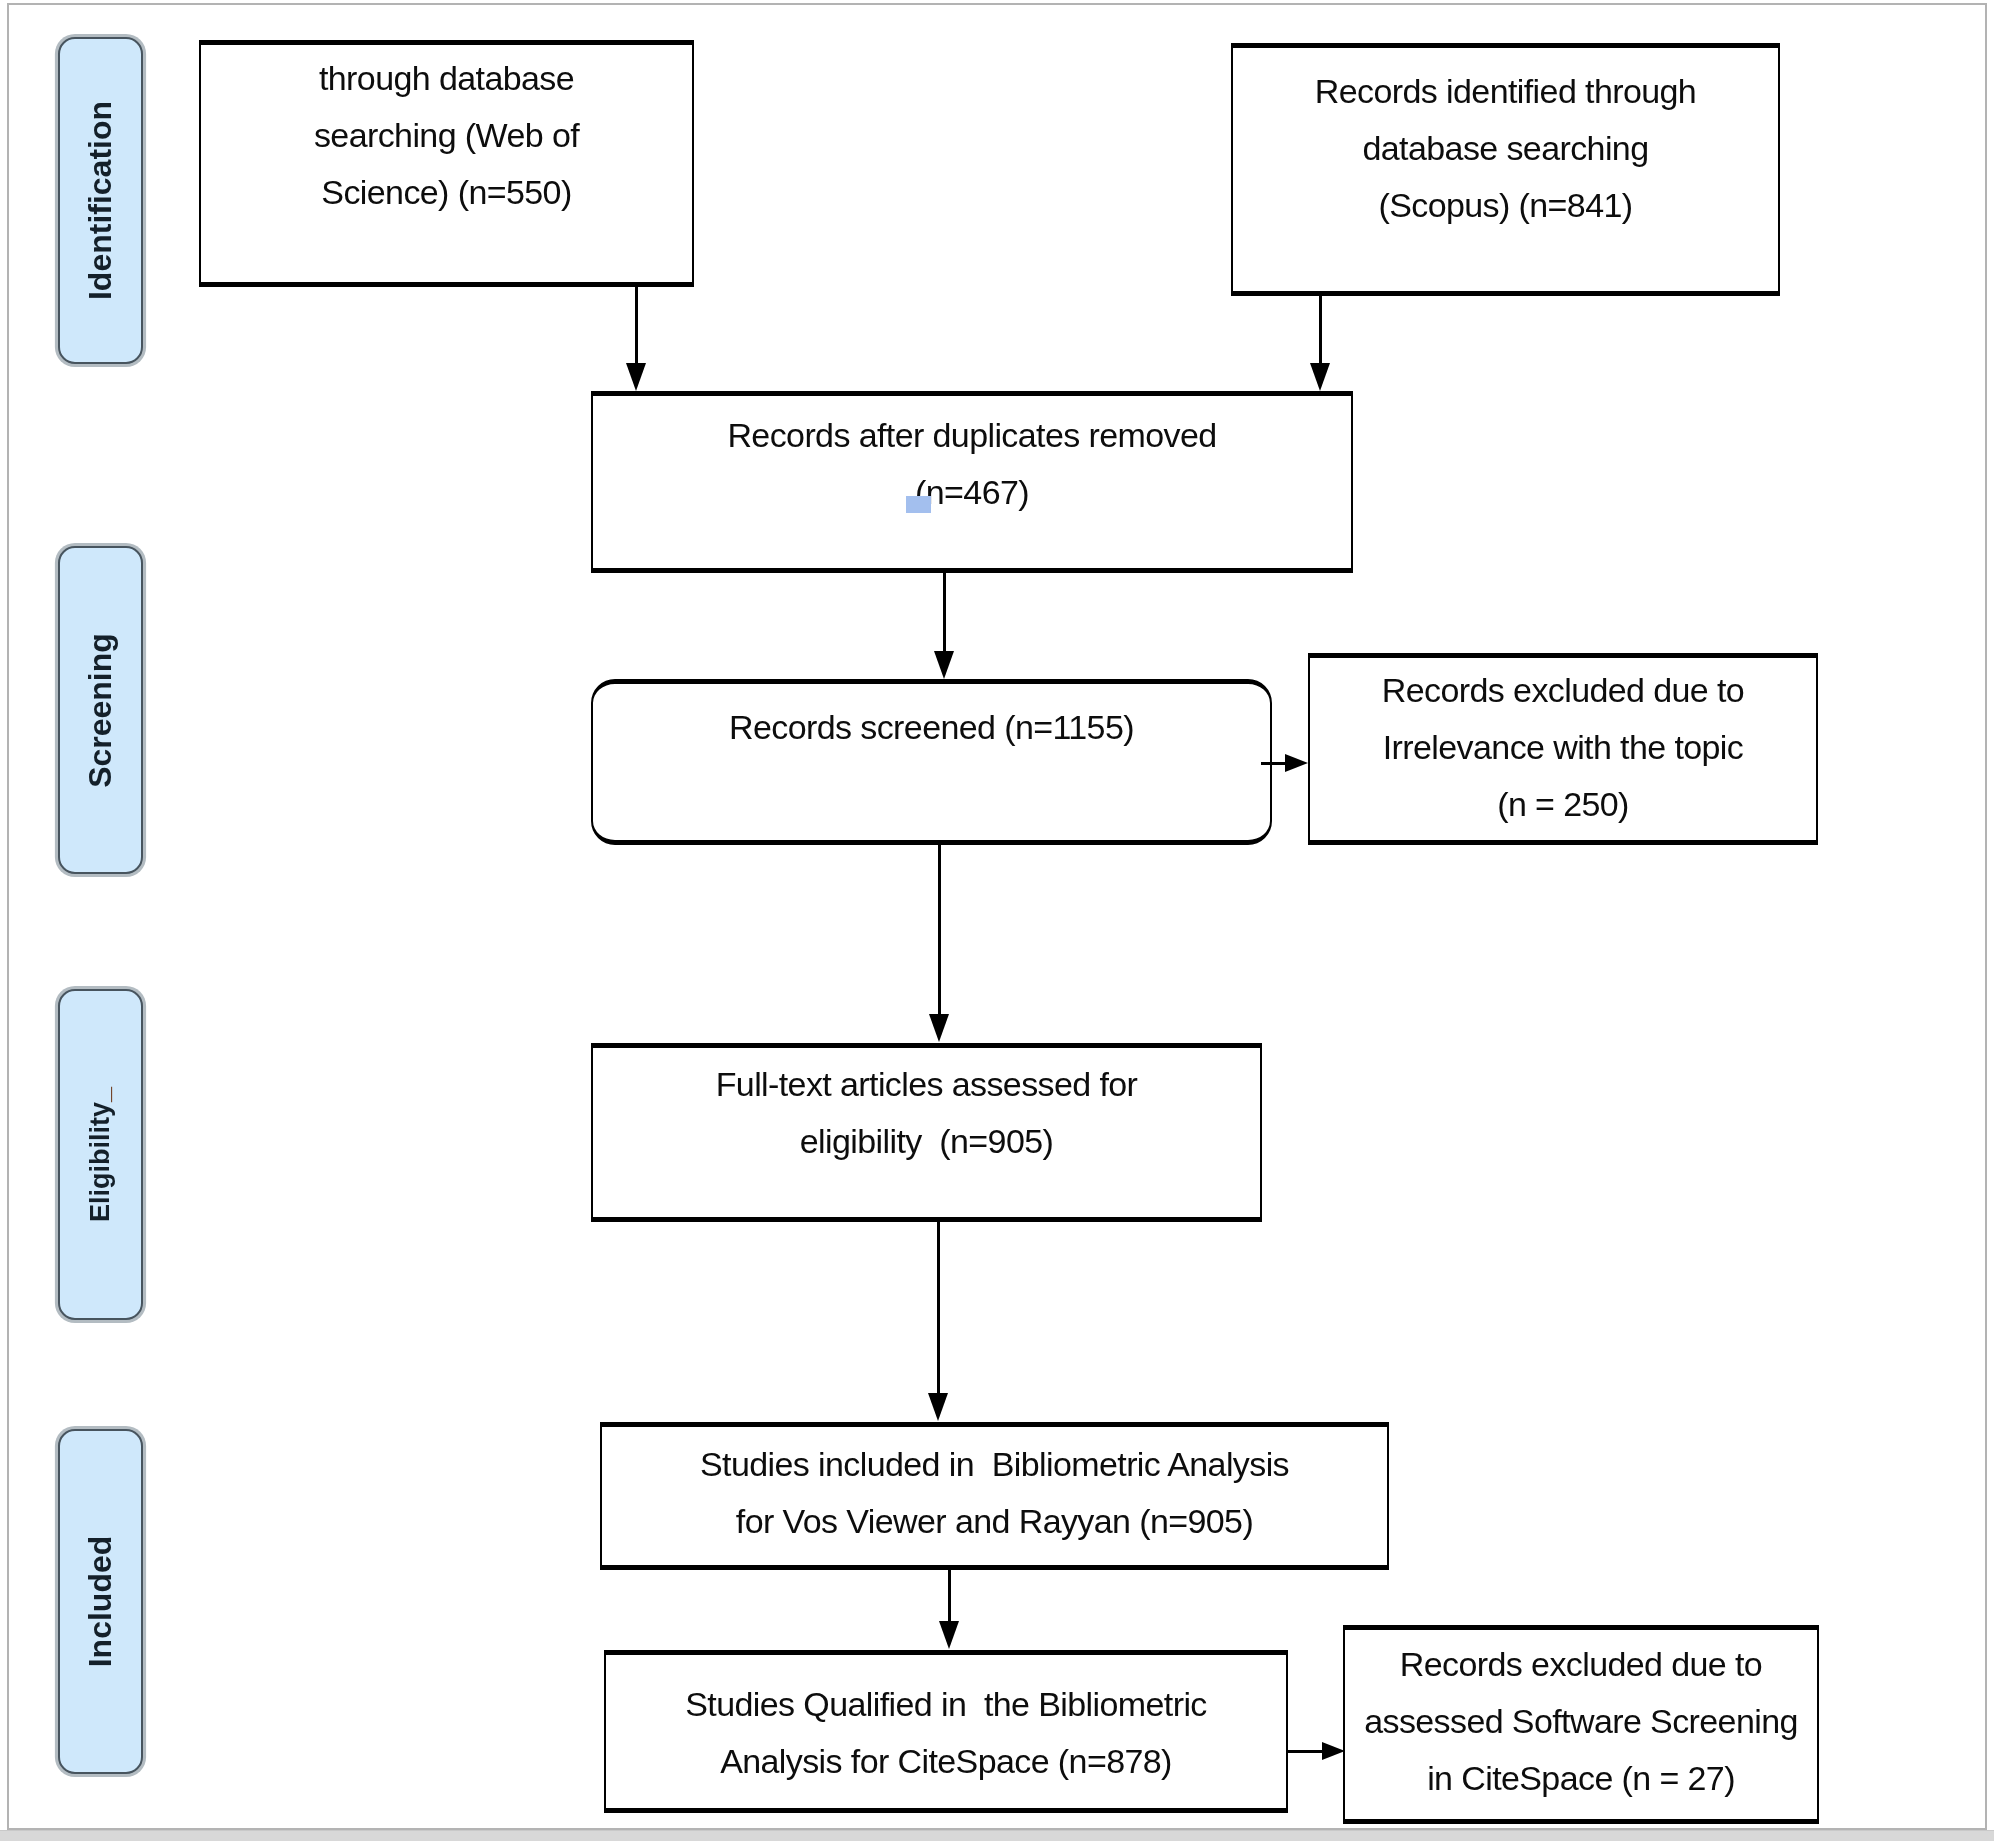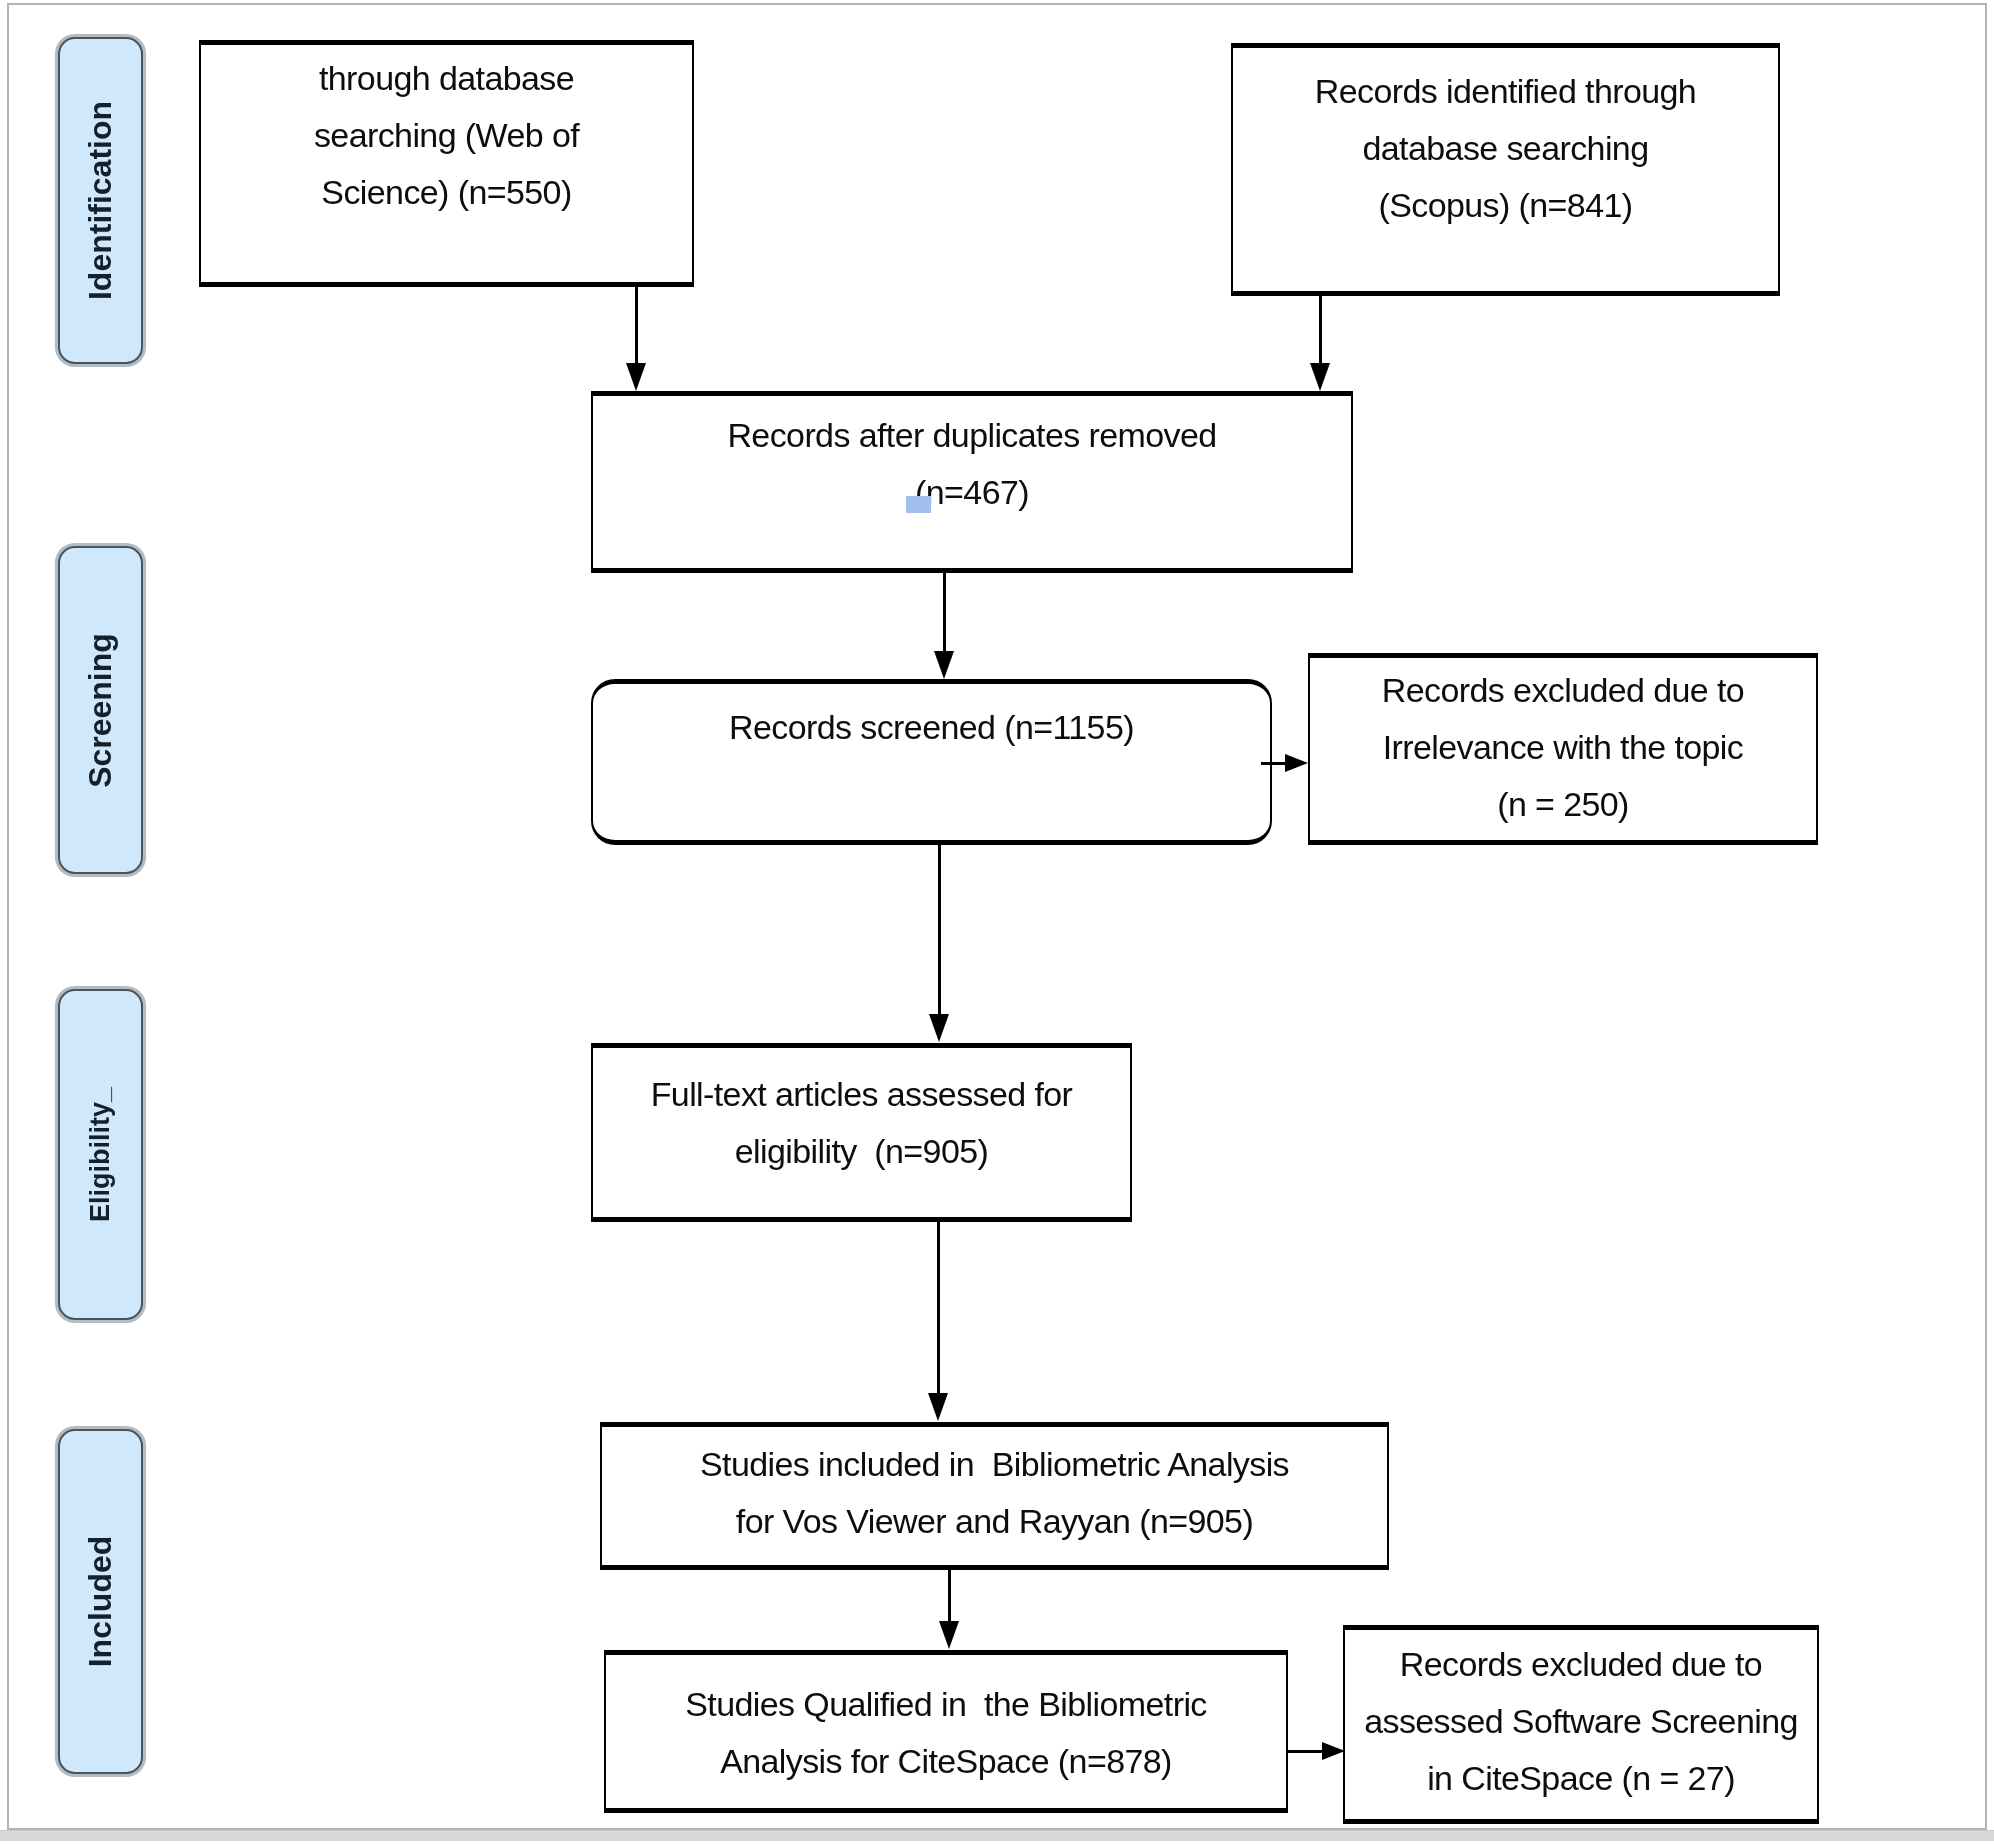--- a/index.html
+++ b/index.html
@@ -30,21 +30,21 @@
   .fbox { position:absolute; background:#ffffff; border:2.5px solid #000000;
           border-top-width:5.5px; border-bottom-width:5.5px; box-sizing:border-box;
           text-align:center; color:#0d0d0d; font-size:34px; letter-spacing:-0.6px; }
   .fbox .line { line-height:57px; white-space:pre-wrap; }
 
   #box-wos       { left:199px;  top:40px;   width:495px;  height:247px; padding-top:4.9px;  }
   #box-scopus    { left:1217px; top:43px;   width:549px;  height:253px; padding-top:14.7px;margin-left:14px; }
   #box-dedup     { left:591px;  top:391px;  width:762px; height:182px; padding-top:11px; }
   #box-screened  { left:591px;  top:679px; width:681px; height:166px; padding-top:14.7px;border-radius:24px; }
   #box-excl-a    { left:1308px; top:653px; width:510px;  height:192px; padding-top:3.7px;  }
-  #box-fulltext  { left:591px;  top:1043px; width:541px; height:179px; padding-top:18px; }
+  #box-fulltext  { left:591px;  top:1043px; width:671px; height:179px; padding-top:8px; }
   #box-biblio    { left:600px;  top:1422px; width:789px; height:148px; padding-top:8.6px;text-align:center; }
   #box-cite      { left:604px;  top:1650px; width:684px; height:163px; padding-top:21px; }
   #box-excl-b    { left:1343px; top:1625px; width:476px;  height:199px; padding-top:6.1px; }
 
   
   .vline { position:absolute; width:2.5px; background:#000; }
   .head-down { position:absolute; width:0; height:0;
                border-left:10.4px solid transparent; border-right:10.4px solid transparent;
                border-top:28px solid #000; }
   .hline { position:absolute; height:2.5px; background:#000; }

